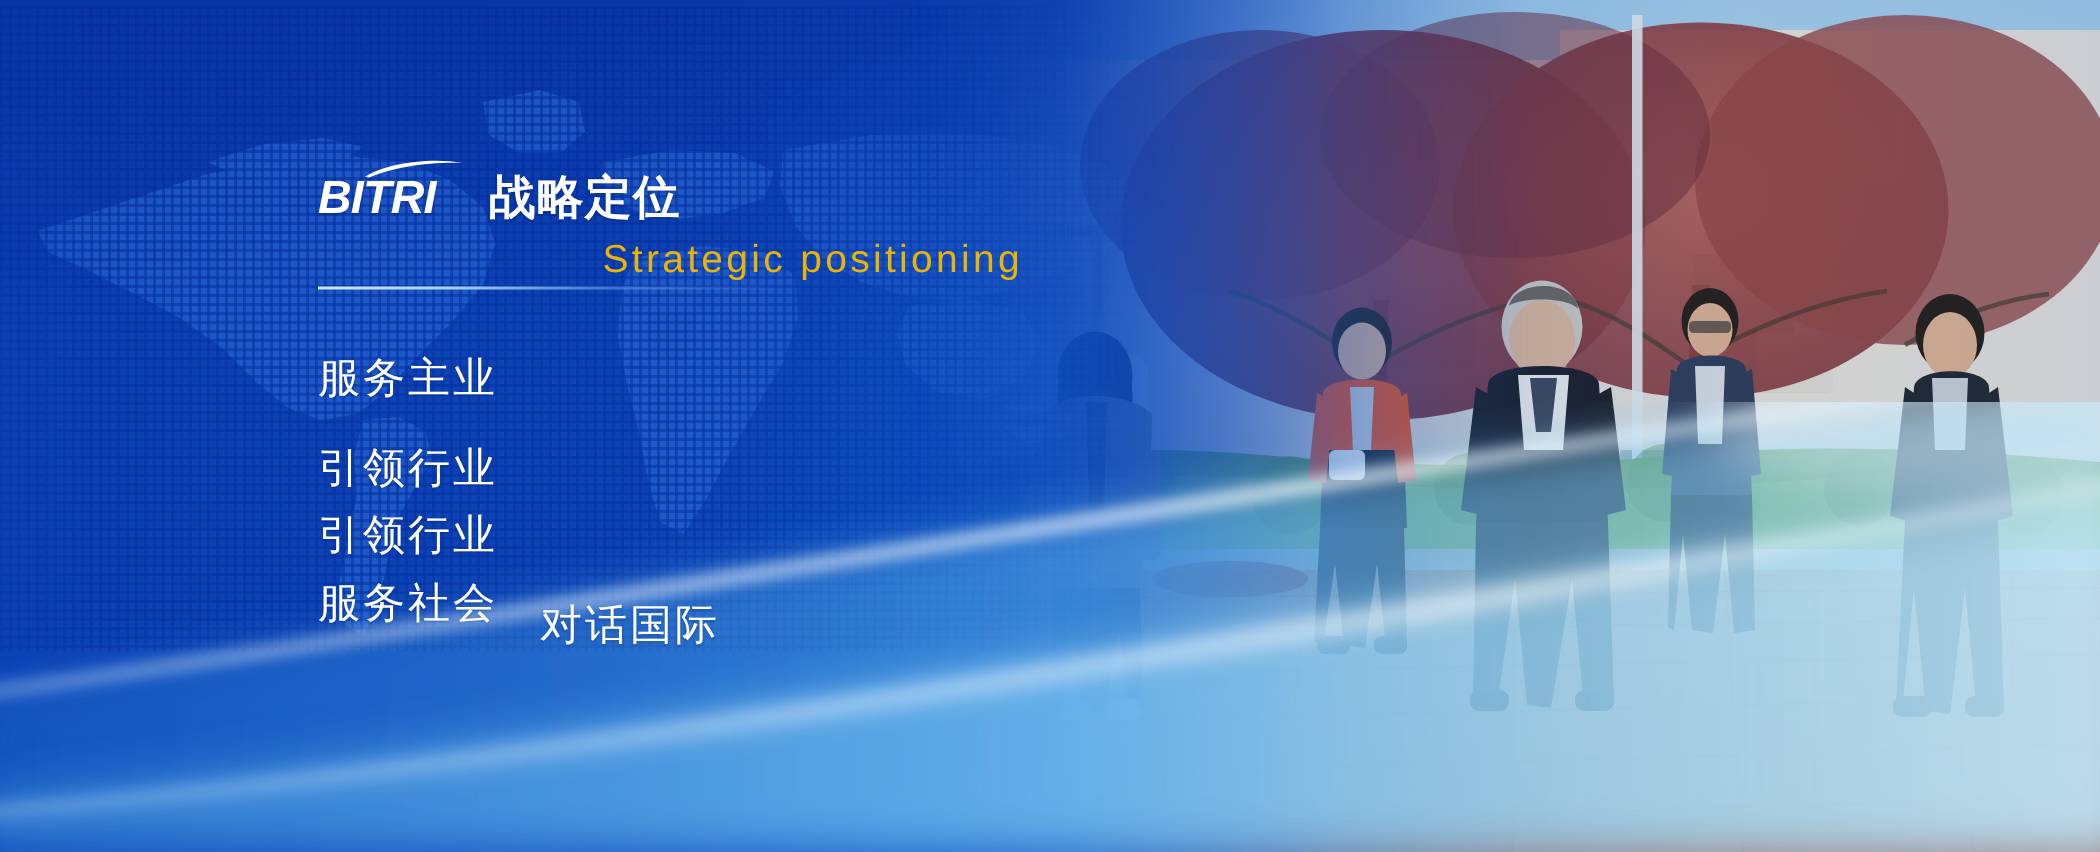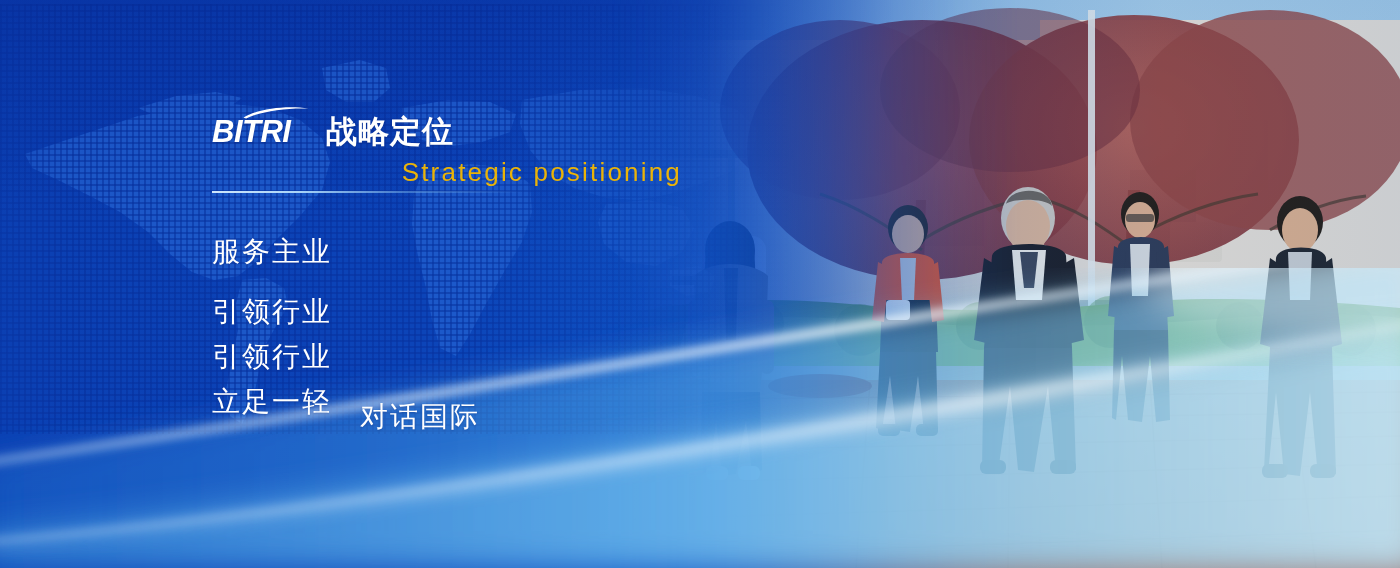--- a/index.html
+++ b/index.html
@@ -375,19 +375,19 @@
       <div class="slogan-line">
         <span class="sb">服务主业</span>
       </div>
       <div class="slogan-line">
         <span class="sb">引领行业</span>
       </div>
       <div class="slogan-line">
         <span class="sa">引领行业</span>
       </div>
       <div class="slogan-line">
-        <span class="sa">立足一轻</span>
+        <span class="sa">服务社会</span>
         <span class="sb">对话国际</span>
       </div>
     </div>
 
   </div>
 </div>
 
 </body></html>

